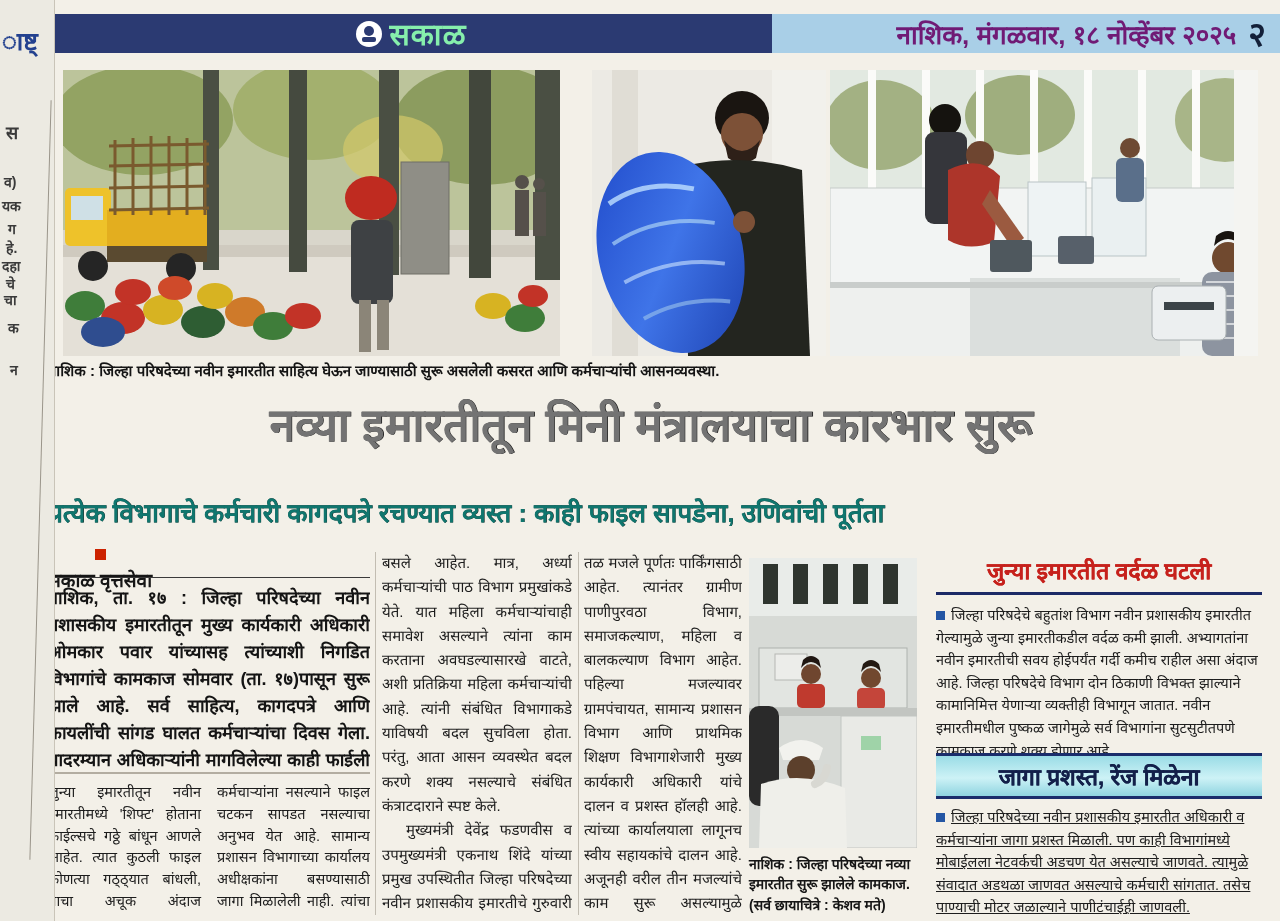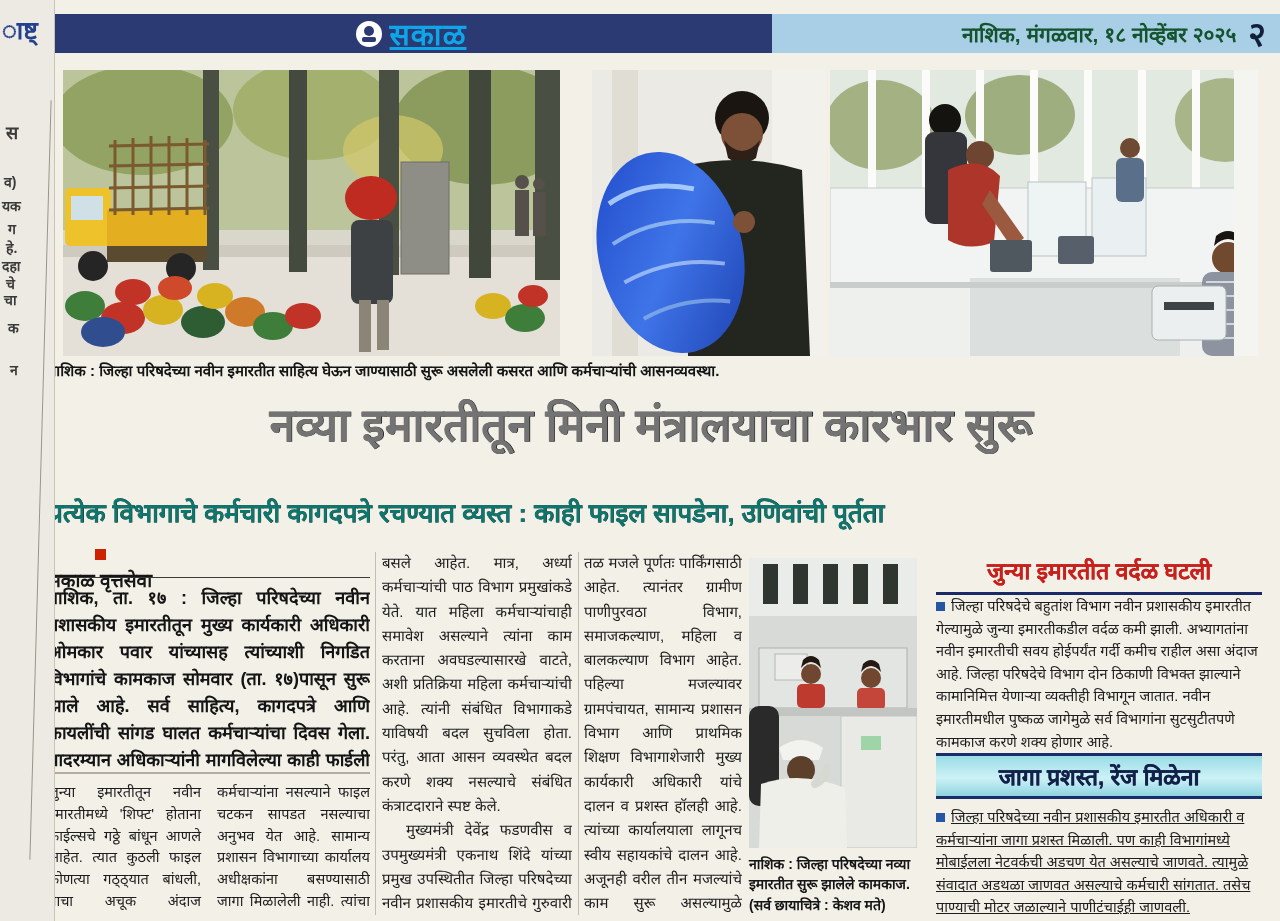--- a/index.html
+++ b/index.html
@@ -8,26 +8,26 @@
   
   .torn{position:absolute;left:0;top:0;width:54px;height:921px;background:#eceae2;
         border-right:1px solid #c9c4b8;z-index:5;}
   .torn .frag{position:absolute;color:#3a3a3a;font-size:14px;font-weight:600;}
   .torn .frag.big{color:#23418f;font-size:25px;font-weight:800;}
   .torn .edgeline{position:absolute;left:40px;top:100px;width:1px;height:760px;background:#9a958a;transform:rotate(1.6deg);}
   
   .mast-light{position:absolute;left:0;top:14px;width:1280px;height:39px;background:#a9cfe7;}
   .mast-navy{position:absolute;left:50px;top:14px;width:722px;height:39px;background:#2b3a72;
              display:flex;align-items:center;justify-content:center;}
-  .logo{display:flex;align-items:center;gap:8px;color:#0ea5e9;font-size:30px;font-weight:800;letter-spacing:1px;text-decoration:underline;}
+  .logo{display:flex;align-items:center;gap:8px;color:#86efac;font-size:30px;font-weight:800;letter-spacing:1px;}
   .logo-emblem{width:26px;height:26px;border-radius:50%;background:#ffffff;position:relative;flex:0 0 auto;}
   .logo-emblem:before{content:"";position:absolute;left:8px;top:5px;width:10px;height:10px;border-radius:50%;background:#2b3a72;}
   .logo-emblem:after{content:"";position:absolute;left:6px;top:16px;width:14px;height:5px;border-radius:2px;background:#2b3a72;}
   .mast-right{position:absolute;right:14px;top:14px;height:39px;display:flex;align-items:center;gap:12px;z-index:6;}
-  .dateline{font-size:21px;font-weight:700;color:#14532d;}
+  .dateline{font-size:26px;font-weight:700;color:#701a75;}
   .pagenum{font-size:34px;font-weight:800;color:#132039;line-height:1;}
   
   .photo{position:absolute;top:70px;height:286px;background:#ddd;overflow:hidden;}
   .photo svg{display:block;}
   .caption-row{position:absolute;left:48px;top:360px;width:900px;font-size:15px;font-weight:700;color:#141414;}
   
   .headline{position:absolute;left:45px;top:392px;width:1212px;text-align:center;white-space:nowrap;overflow:hidden;
             font-size:46px;font-weight:800;color:#737373;text-shadow:0.6px 0 #121212;}
   .subheadline{position:absolute;left:48px;top:494px;width:1212px;white-space:nowrap;overflow:hidden;
                font-size:26px;font-weight:700;color:#0f766e;text-shadow:0.3px 0 #1d1d1d;}
@@ -49,21 +49,21 @@
   .col3{position:absolute;left:584px;top:551px;width:158px;height:366px;overflow:hidden;
         font-size:15px;line-height:1.62;text-align:justify;color:#1c1c1c;}
   
   .photo-inline{position:absolute;left:749px;top:558px;width:168px;height:290px;overflow:hidden;background:#d5d8d4;}
   .caption-inline{position:absolute;left:749px;top:854px;width:196px;font-size:14px;font-weight:700;
                   line-height:1.45;color:#151515;}
   
   .sidebar{position:absolute;left:936px;top:554px;width:326px;}
   .box1-title{font-size:23px;font-weight:800;color:#c6211c;text-align:center;text-shadow:0.3px 0 #c6211c;}
   .box1-rule{height:3px;background:#1b2a66;margin-top:6px;}
-  .box-body{font-size:14.5px;line-height:1.56;color:#1d1d1d;}
+  .box-body{margin-top:9px;font-size:14.5px;line-height:1.56;color:#1d1d1d;}
   .sq-blue{display:inline-block;width:9px;height:9px;background:#2456a4;margin-right:6px;}
   .banner{position:absolute;left:936px;top:753px;width:326px;height:40px;
           background:linear-gradient(#9adce6,#cdf2f6 55%,#8fd4e0);border-top:3px solid #1a2d6b;border-bottom:3px solid #1a2d6b;
           display:flex;align-items:center;justify-content:center;}
   .box2-title{font-size:23px;font-weight:800;color:#13204a;text-shadow:0.3px 0 #13204a;}
   .box2-body{position:absolute;left:936px;top:806px;width:326px;height:112px;overflow:hidden;
              font-size:14.5px;line-height:1.56;color:#1d1d1d;text-decoration:underline;}
 </style>
 </head>
 <body>
@@ -77,21 +77,21 @@
       <span>सकाळ</span>
     </div>
   </div>
   <div class="mast-right">
     <span class="dateline">नाशिक, मंगळवार, १८ नोव्हेंबर २०२५</span>
     <span class="pagenum">२</span>
   </div>
 
   <div class="torn">
     <div class="edgeline"></div>
-    <span class="frag big" style="left:2px;top:12px">ाष्ट्</span>
+    <span class="frag big" style="left:2px;top:23px">ाष्ट्</span>
     <span class="frag" style="left:6px;top:120px;font-size:18px;font-weight:800">स</span>
     <span class="frag" style="left:4px;top:172px">व)</span>
     <span class="frag" style="left:2px;top:196px">यक</span>
     <span class="frag" style="left:8px;top:219px">ग</span>
     <span class="frag" style="left:6px;top:238px">हे.</span>
     <span class="frag" style="left:2px;top:256px">दहा</span>
     <span class="frag" style="left:6px;top:274px">चे</span>
     <span class="frag" style="left:4px;top:290px">चा</span>
     <span class="frag" style="left:8px;top:318px">क</span>
     <span class="frag" style="left:10px;top:360px">न</span>

